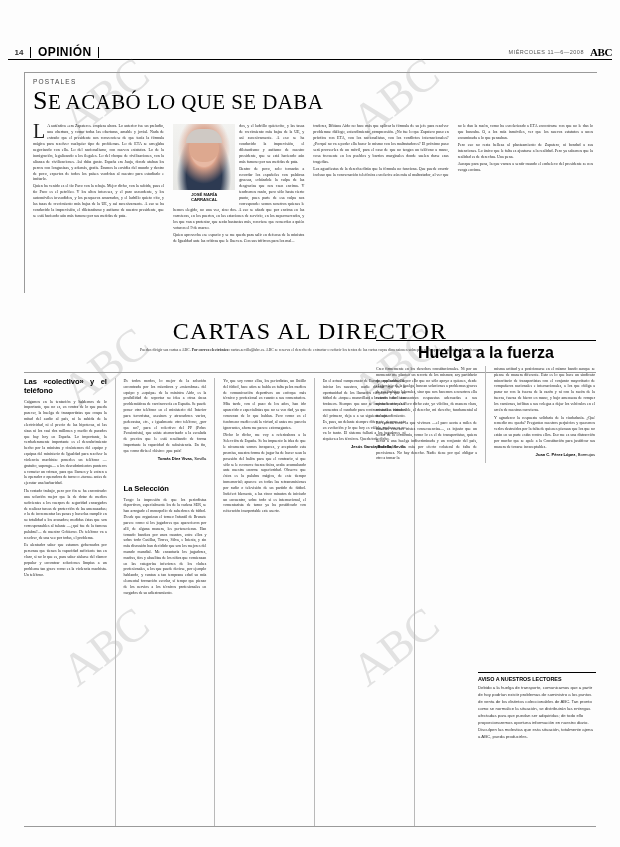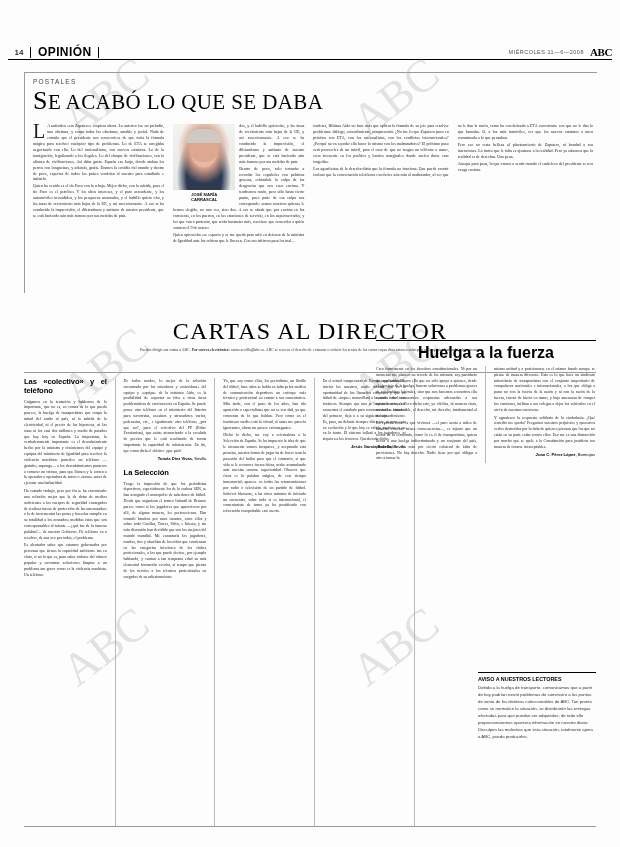--- a/index.html
+++ b/index.html
@@ -44,21 +44,21 @@
   .cartas-title{font-family:"Liberation Serif",serif;font-size:24px;letter-spacing:1.2px;color:#000;}
   .cartas-note{font-size:3.9px;line-height:1.5;color:#333;width:440px;margin:3px auto 0 auto;text-align:center;}
   .cartas-note b{font-weight:bold;}
   .cartas-rule{position:absolute;left:24px;top:372px;width:572px;height:1px;background:#9a9a9a;}
 
   
   .letters{position:absolute;left:24px;top:378px;width:572px;height:448px;display:flex;gap:8px;}
   .lcol{width:101px;font-size:4.0px;line-height:1.46;text-align:justify;color:#222;}
   .lcol p{margin:0 0 2px 0;}
   .ltitle{font-family:"Liberation Sans",sans-serif;font-size:7.6px;font-weight:bold;line-height:1.16;color:#000;margin:0 0 3px 0;letter-spacing:-.1px;}
-  .ltitle.sp{margin-top:7px;}
+  .ltitle.sp{margin-top:23px;}
   .sig{font-family:"Liberation Sans",sans-serif;font-size:4.1px;font-weight:bold;text-align:right;color:#000;margin-top:1px;}
   .sig span{font-weight:normal;}
 
   .colsep{width:1px;background:#b9b9b9;}
 
   
   .rbox{position:absolute;left:376px;top:340px;width:220px;}
   .rbox-top{border-top:1.6px solid #000;}
   .rtitle{font-family:"Liberation Sans",sans-serif;font-size:16px;font-weight:bold;text-align:center;padding:3px 0 4px 0;color:#000;}
   .rbody{display:flex;gap:8px;}

